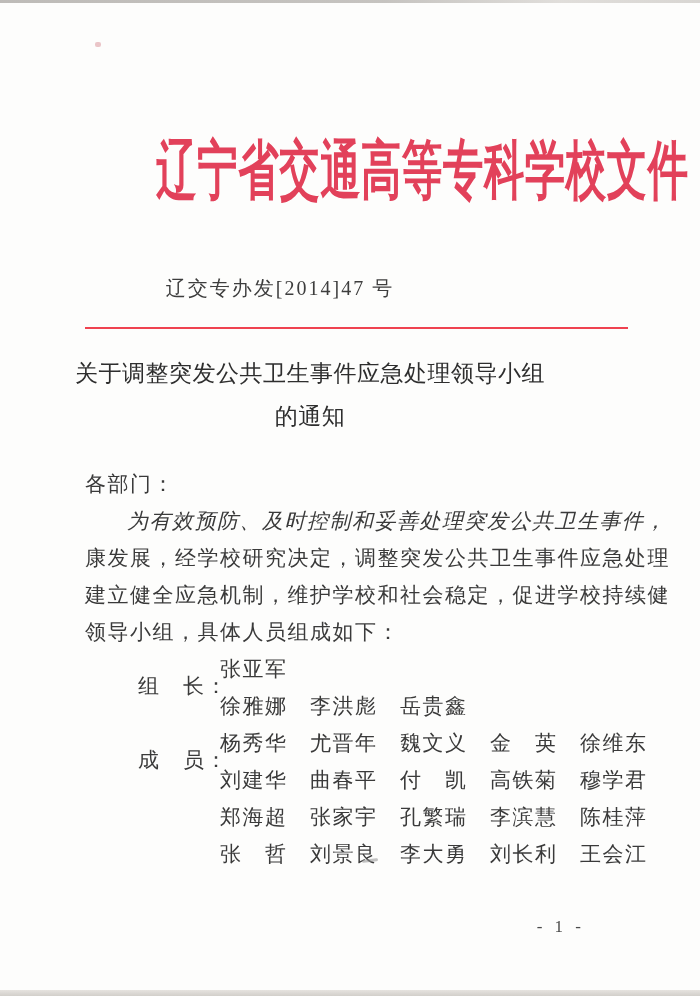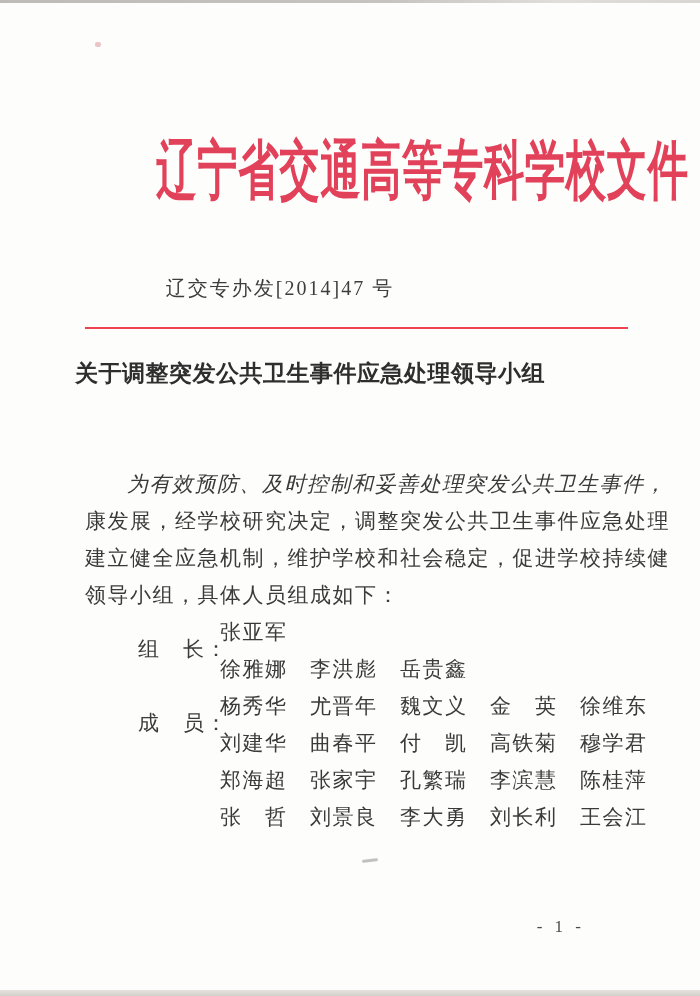--- a/index.html
+++ b/index.html
@@ -55,21 +55,21 @@
     letter-spacing: 2px;
     color: #3d3d3d;
   }
   .red-rule {
     position: absolute; top: 327px; left: 85px; width: 543px; height: 2px;
     background: var(--red-rule, #ef4250);
   }
   .doc-title {
     position: absolute; top: 352px; left: 0; width: 620px;
     text-align: center;
-    font-size: 23px; line-height: 43px; font-weight: bold;
+    font-size: 23px; line-height: 43px; font-weight: normal;
     letter-spacing: 0.5px;
     color: #2e2e2e;
   }
   
   .body-block {
     position: absolute; top: 466px; left: 85px; width: 543px;
     font-size: 21px; line-height: 37px;
     letter-spacing: 1.5px;
     color: #3a3a3a;
   }
@@ -102,23 +102,25 @@
   <div class="letterhead">
     <span class="squeeze">辽宁省交通高等专科学校文件</span>
   </div>
 
   <div class="doc-number">辽交专办发[2014]47 号</div>
 
   <div class="red-rule"></div>
 
   <div class="doc-title">
     <div>关于调整突发公共卫生事件应急处理领导小组</div>
+    <div>的通知</div>
   </div>
 
   <div class="body-block">
+    <div class="para-line">各部门：</div>
     <div class="para-line indent">为有效预防、及时控制和妥善处理突发公共卫生事件，</div>
     <div class="para-line">康发展，经学校研究决定，调整突发公共卫生事件应急处理</div>
     <div class="para-line">建立健全应急机制，维护学校和社会稳定，促进学校持续健</div>
     <div class="para-line">领导小组，具体人员组成如下：</div>
 
     <div class="roster-row">
       <span class="roster-label">组　长：</span><span>张亚军</span>
     </div>
     <div class="roster-row">
       <span>徐雅娜　李洪彪　岳贵鑫</span>

